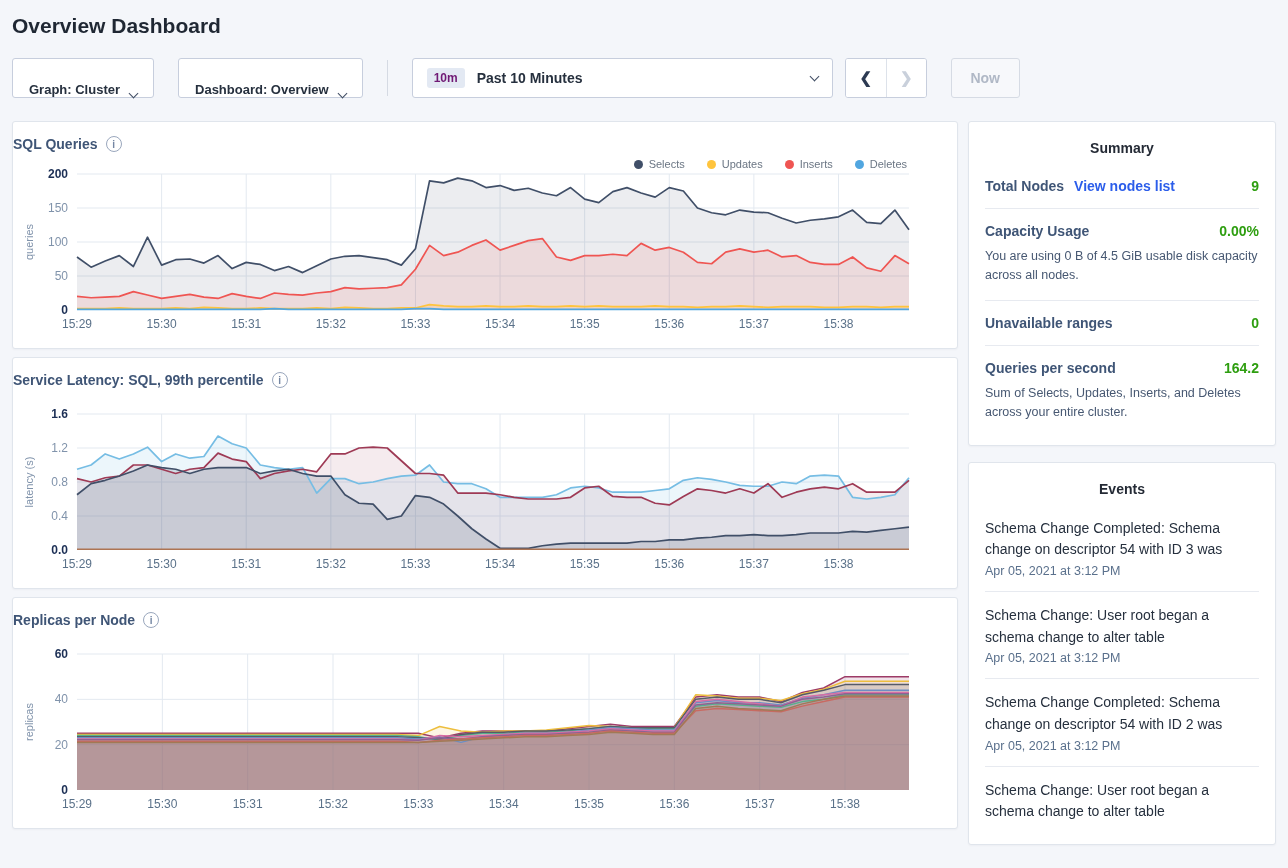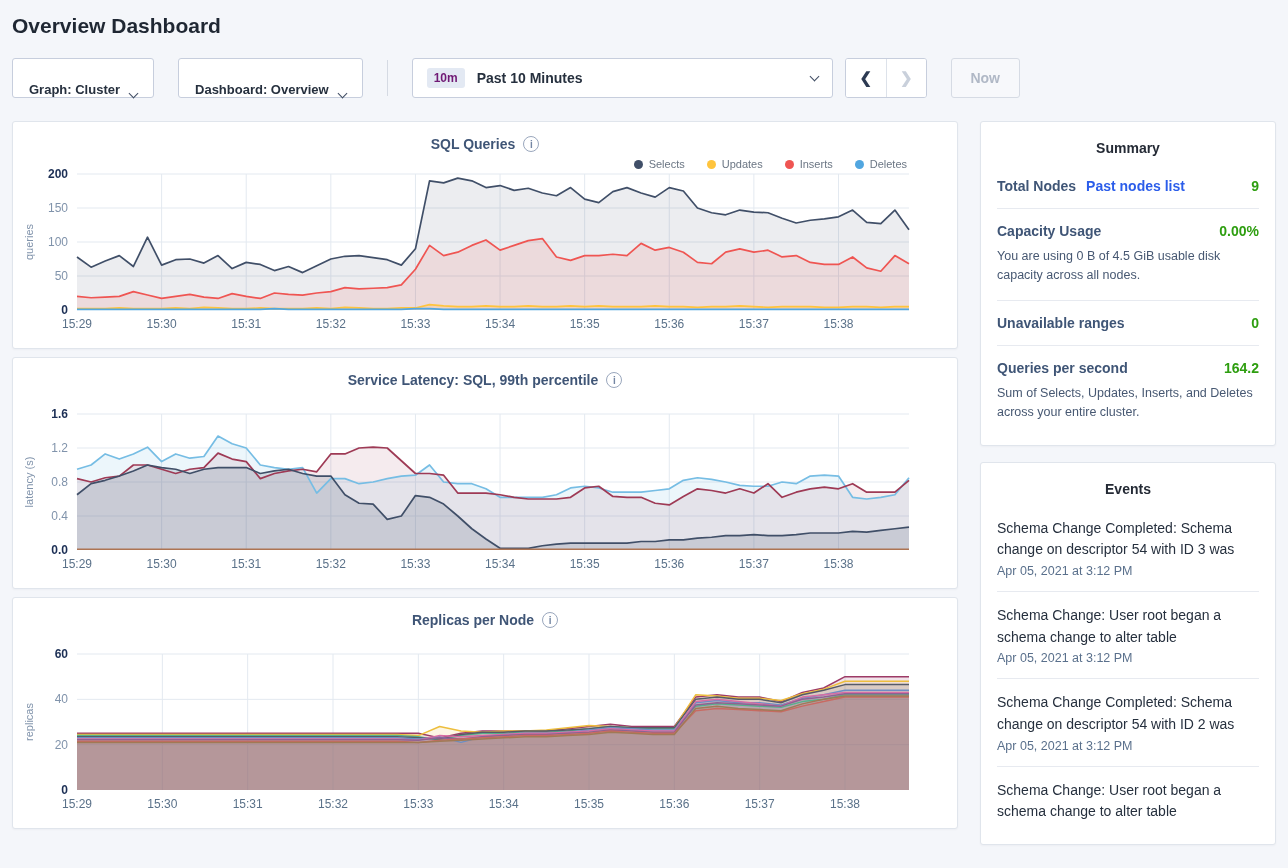--- a/index.html
+++ b/index.html
@@ -30,32 +30,32 @@
              color:#b0b8c6; font-size:14px; font-weight:700; margin-left:0; }
 
   
   .main { display:flex; gap:10px; align-items:flex-start; }
   .left-col { width:946px; display:flex; flex-direction:column; gap:8px; }
   .right-col { width:308px; display:flex; flex-direction:column; gap:16px; }
   .card { background:#fff; border:1px solid #e0e5ec; border-radius:3px; box-shadow:0 1px 2px rgba(40,50,70,.04); }
 
   
   .chart-card { padding:14px 0 8px 0; }
-  .chart-title-row { display:flex; justify-content:center; align-items:center; gap:8px; }
+  .chart-title-row { display:flex; justify-content:flex-start; align-items:center; gap:8px; }
   .chart-title { font-size:14px; font-weight:700; color:#3f5576; }
   .info-icon { width:16px; height:16px; border:1px solid #9aa7bd; border-radius:50%; color:#7486a3;
                font-size:10px; font-weight:700; display:inline-flex; align-items:center; justify-content:center; }
   .legend { display:flex; justify-content:flex-end; align-items:center; gap:22px; height:14px;
             padding:10px 50px 0 0; font-size:11px; color:#6b7684; }
   .lg-item { display:inline-flex; align-items:center; cursor:pointer; }
   .lg-dot { width:9px; height:9px; border-radius:50%; display:inline-block; margin-right:6px; }
   .chart-mount svg { display:block; }
 
   
-  .panel { padding:14px 16px 8px 16px;margin-left:12px; }
+  .panel { padding:14px 16px 8px 16px; }
   .panel-title { text-align:center; font-size:14px; font-weight:700; color:#242a35; padding:4px 0 8px 0; }
   .sum-row { padding:14px 0; border-bottom:1px solid #e7eaf0; }
   .sum-row:last-child { border-bottom:none; }
   .sum-line { display:flex; align-items:baseline; }
   .sum-label { font-size:14px; font-weight:700; color:#3f5576; }
   .sum-link { font-size:14px; font-weight:700; color:#2b5dea; margin-left:10px; text-decoration:none; cursor:pointer; }
   .sum-value { margin-left:auto; font-size:14px; font-weight:700; color:#2e9e10; }
   .sum-desc { font-size:12.5px; color:#475872; line-height:1.55; margin-top:8px; }
 
   
@@ -261,21 +261,21 @@
     </div>
 
     <div class="right-col">
 
       <div class="card panel">
         <div class="panel-title">Summary</div>
 
         <div class="sum-row">
           <div class="sum-line">
             <span class="sum-label">Total Nodes</span>
-            <a class="sum-link">Past nodes list</a>
+            <a class="sum-link">View nodes list</a>
             <span class="sum-value">9</span>
           </div>
         </div>
 
         <div class="sum-row">
           <div class="sum-line">
             <span class="sum-label">Capacity Usage</span>
             <span class="sum-value">0.00%</span>
           </div>
           <div class="sum-desc">You are using 0 B of 4.5 GiB usable disk capacity across all nodes.</div>

